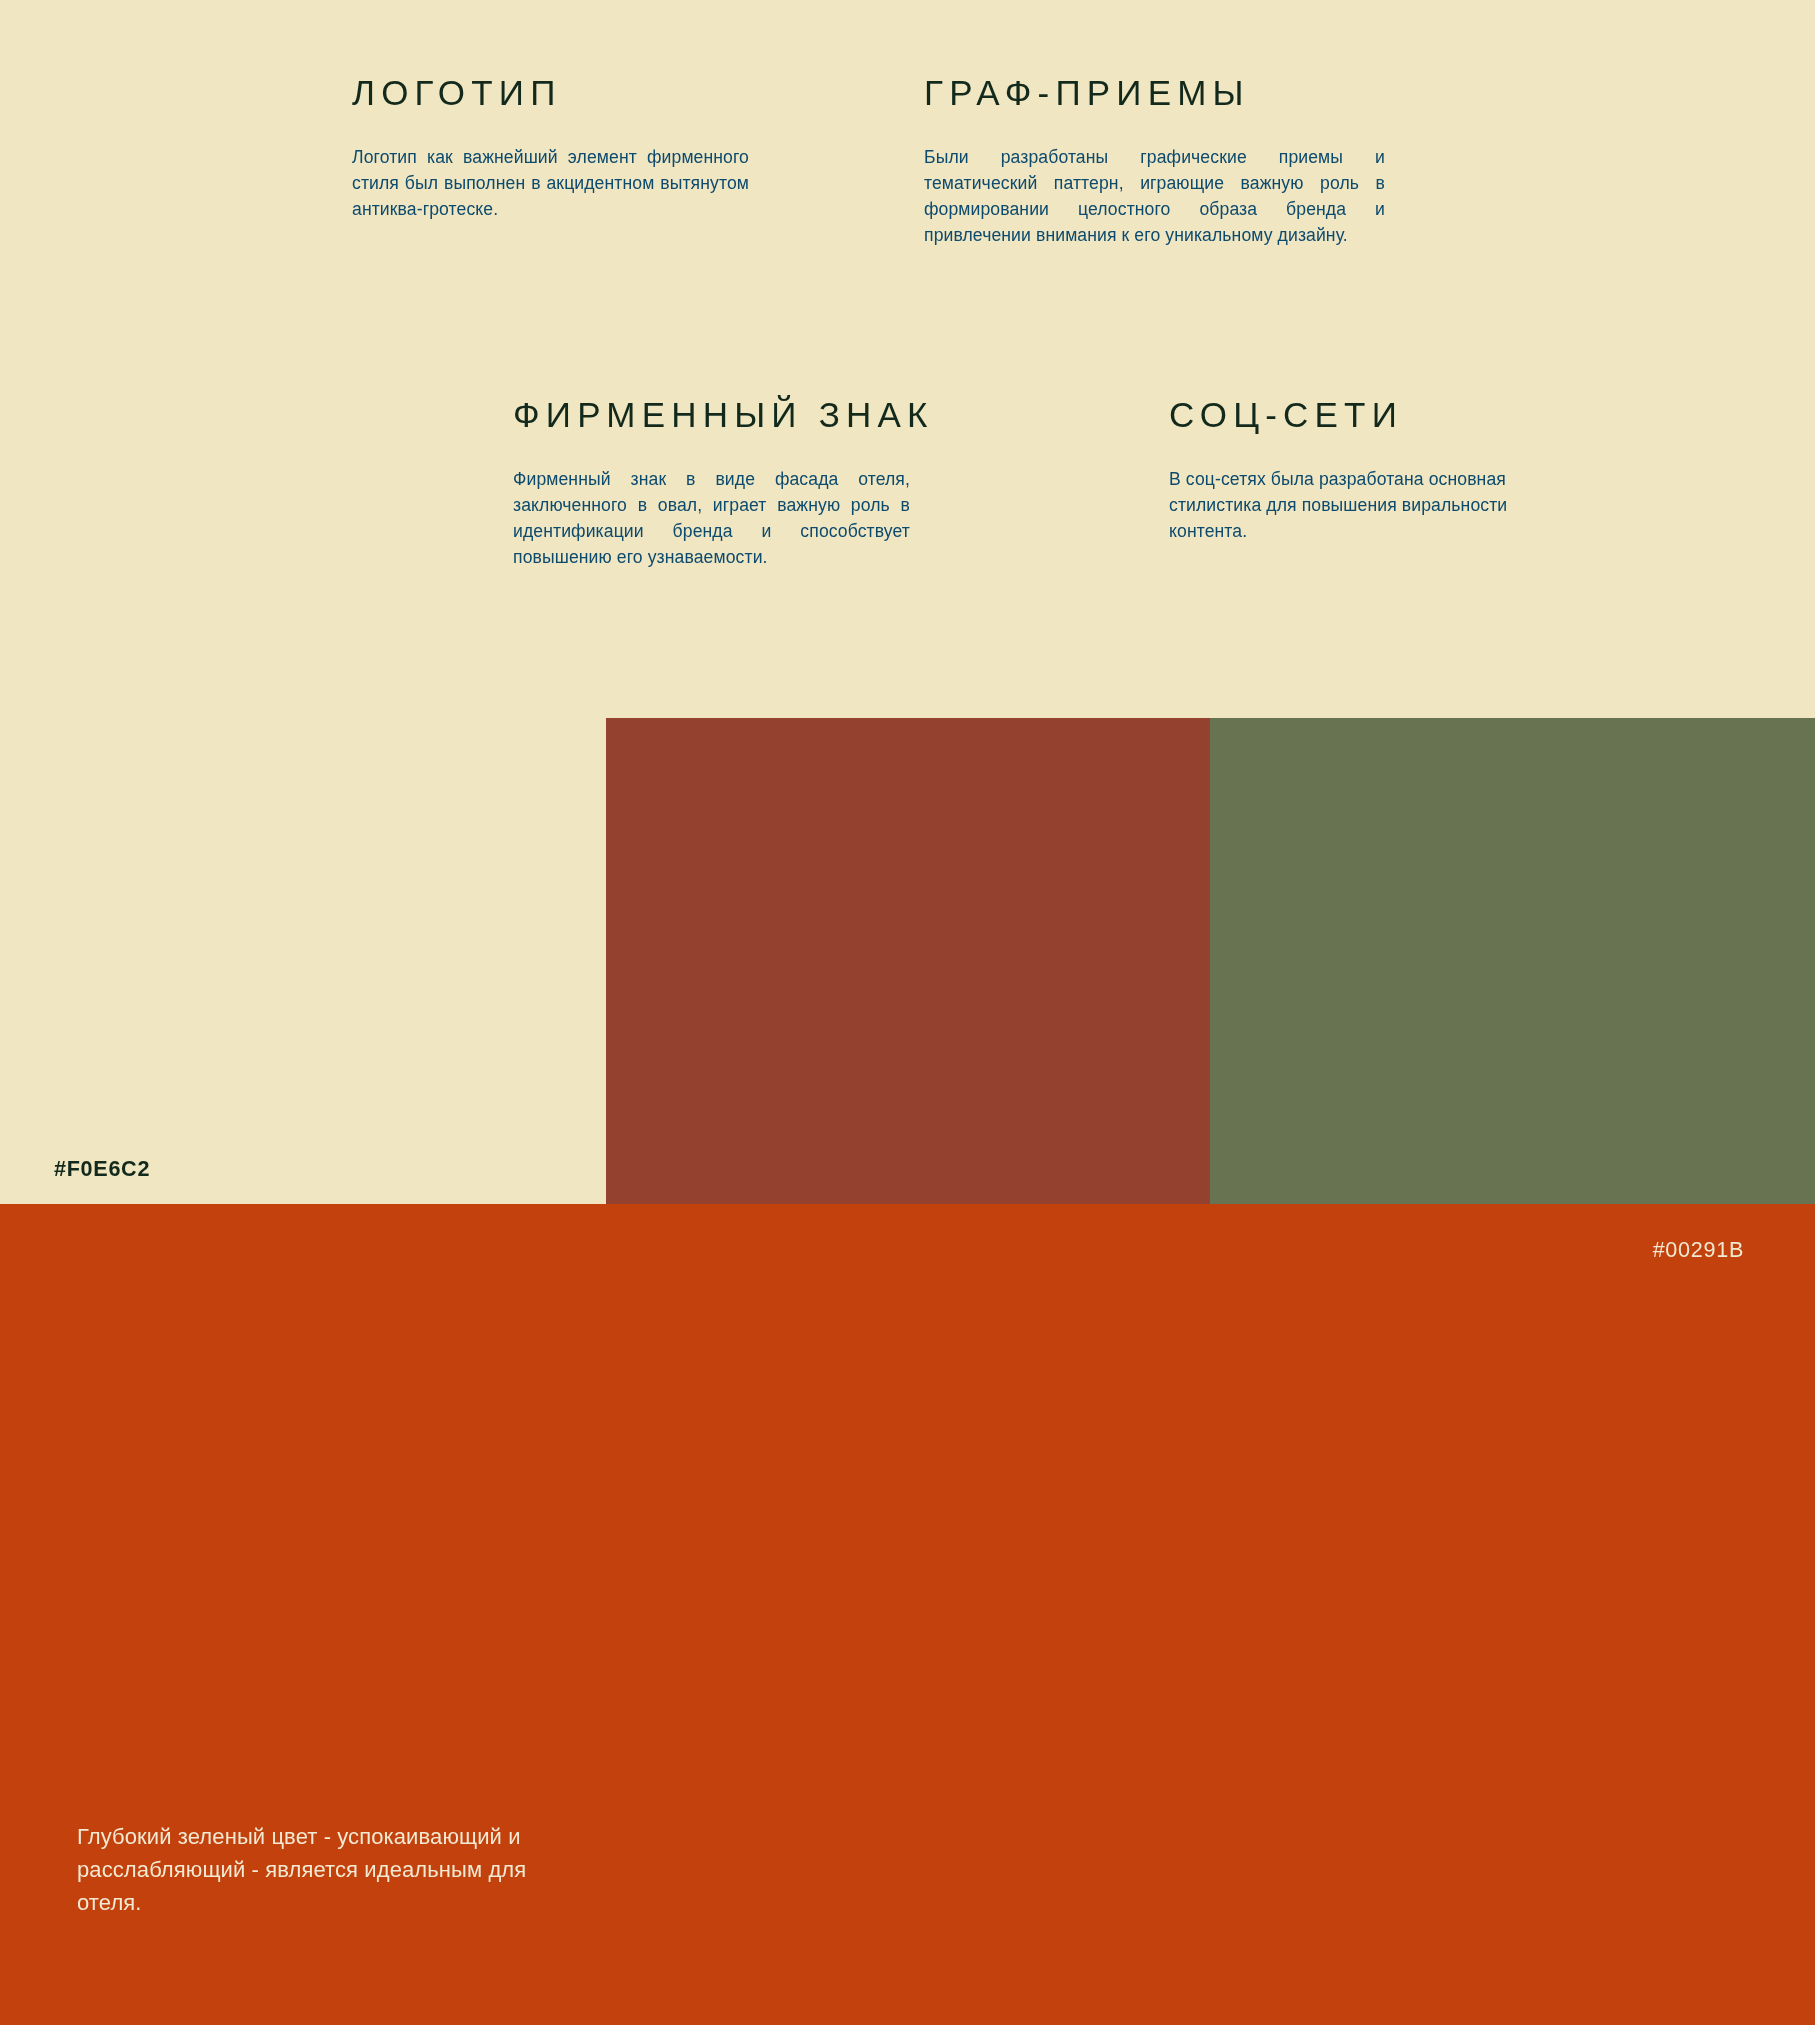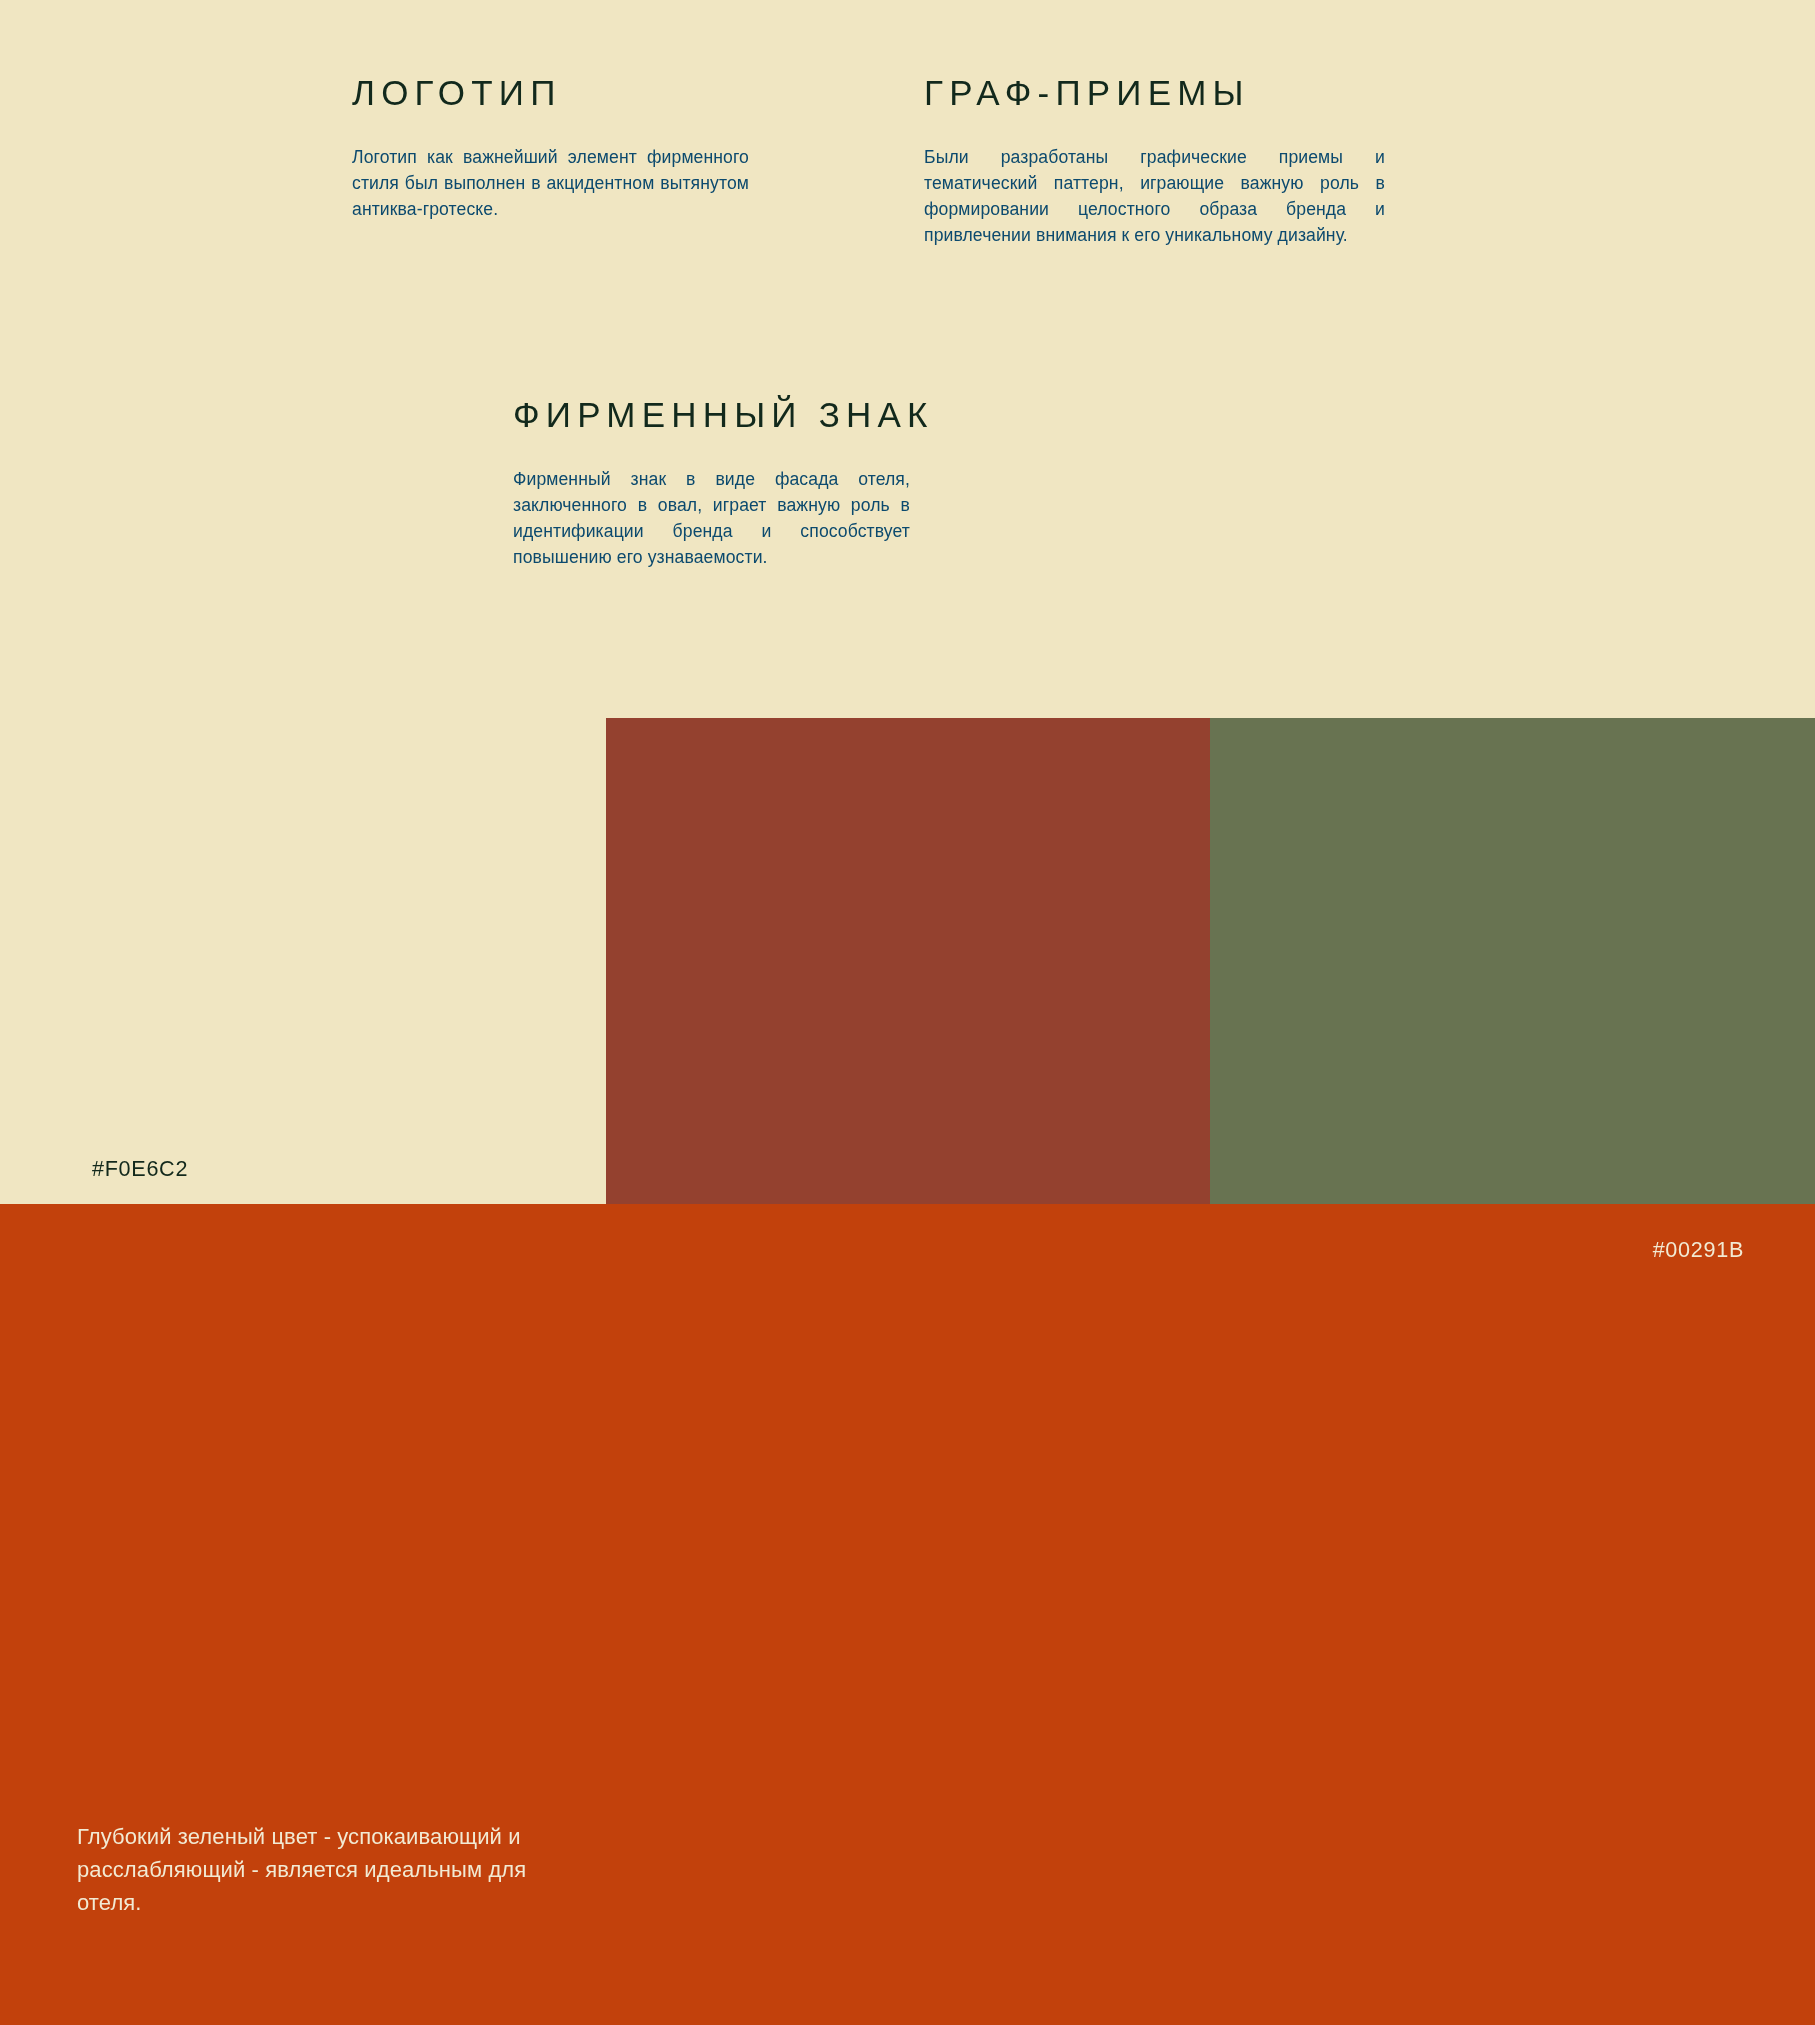--- a/index.html
+++ b/index.html
@@ -68,23 +68,22 @@
   }
   #swatch-beige { left: 0;      width: 606px; background: #F0E6C2; }
   #swatch-red   { left: 606px; width: 604px; background: #94412F; }
   #swatch-green { left: 1210px; width: 605px; background: #687351; }
 
   .swatch-label {
     position: absolute;
     bottom: 21.6px;
     font-size: 21.6px;
     letter-spacing: 0.7px;
-    font-weight: 400;
+    font-weight: 700;
     white-space: nowrap;
-    margin-left: 38px;
   }
   #swatch-beige .swatch-label { left: 54px;  color: #13291C; }
   #swatch-red   .swatch-label { left: 657px; color: #F2EAD3; }
   .swatch-label.in-red, .swatch-label.in-green { left: 51px; }
 
   
   #dark-section {
     position: absolute;
     left: 0;
     top: 1204px;
@@ -142,20 +141,24 @@
     <div class="block" id="block-brandmark">
       <h2 class="block-heading">ФИРМЕННЫЙ ЗНАК</h2>
       <p class="block-body justified">Фирменный знак в виде фасада отеля, заключенного в овал, играет важную роль в идентификации бренда и способствует повышению его узнаваемости.</p>
     </div>
 
     <div class="block" id="block-graphics">
       <h2 class="block-heading">ГРАФ-ПРИЕМЫ</h2>
       <p class="block-body justified">Были разработаны графические приемы и тематический паттерн, играющие важную роль в формировании целостного образа бренда и привлечении внимания к его уникальному дизайну.</p>
     </div>
 
+    <div class="block" id="block-social">
+      <h2 class="block-heading">СОЦ-СЕТИ</h2>
+      <p class="block-body">В соц-сетях была разработана основная стилистика для повышения виральности контента.</p>
+    </div>
 
   </section>
 
   <div class="swatch" id="swatch-beige">
     <span class="swatch-label">#F0E6C2</span>
   </div>
 
   <div class="swatch" id="swatch-red">
     <span class="swatch-label in-red">#94412F</span>
   </div>

